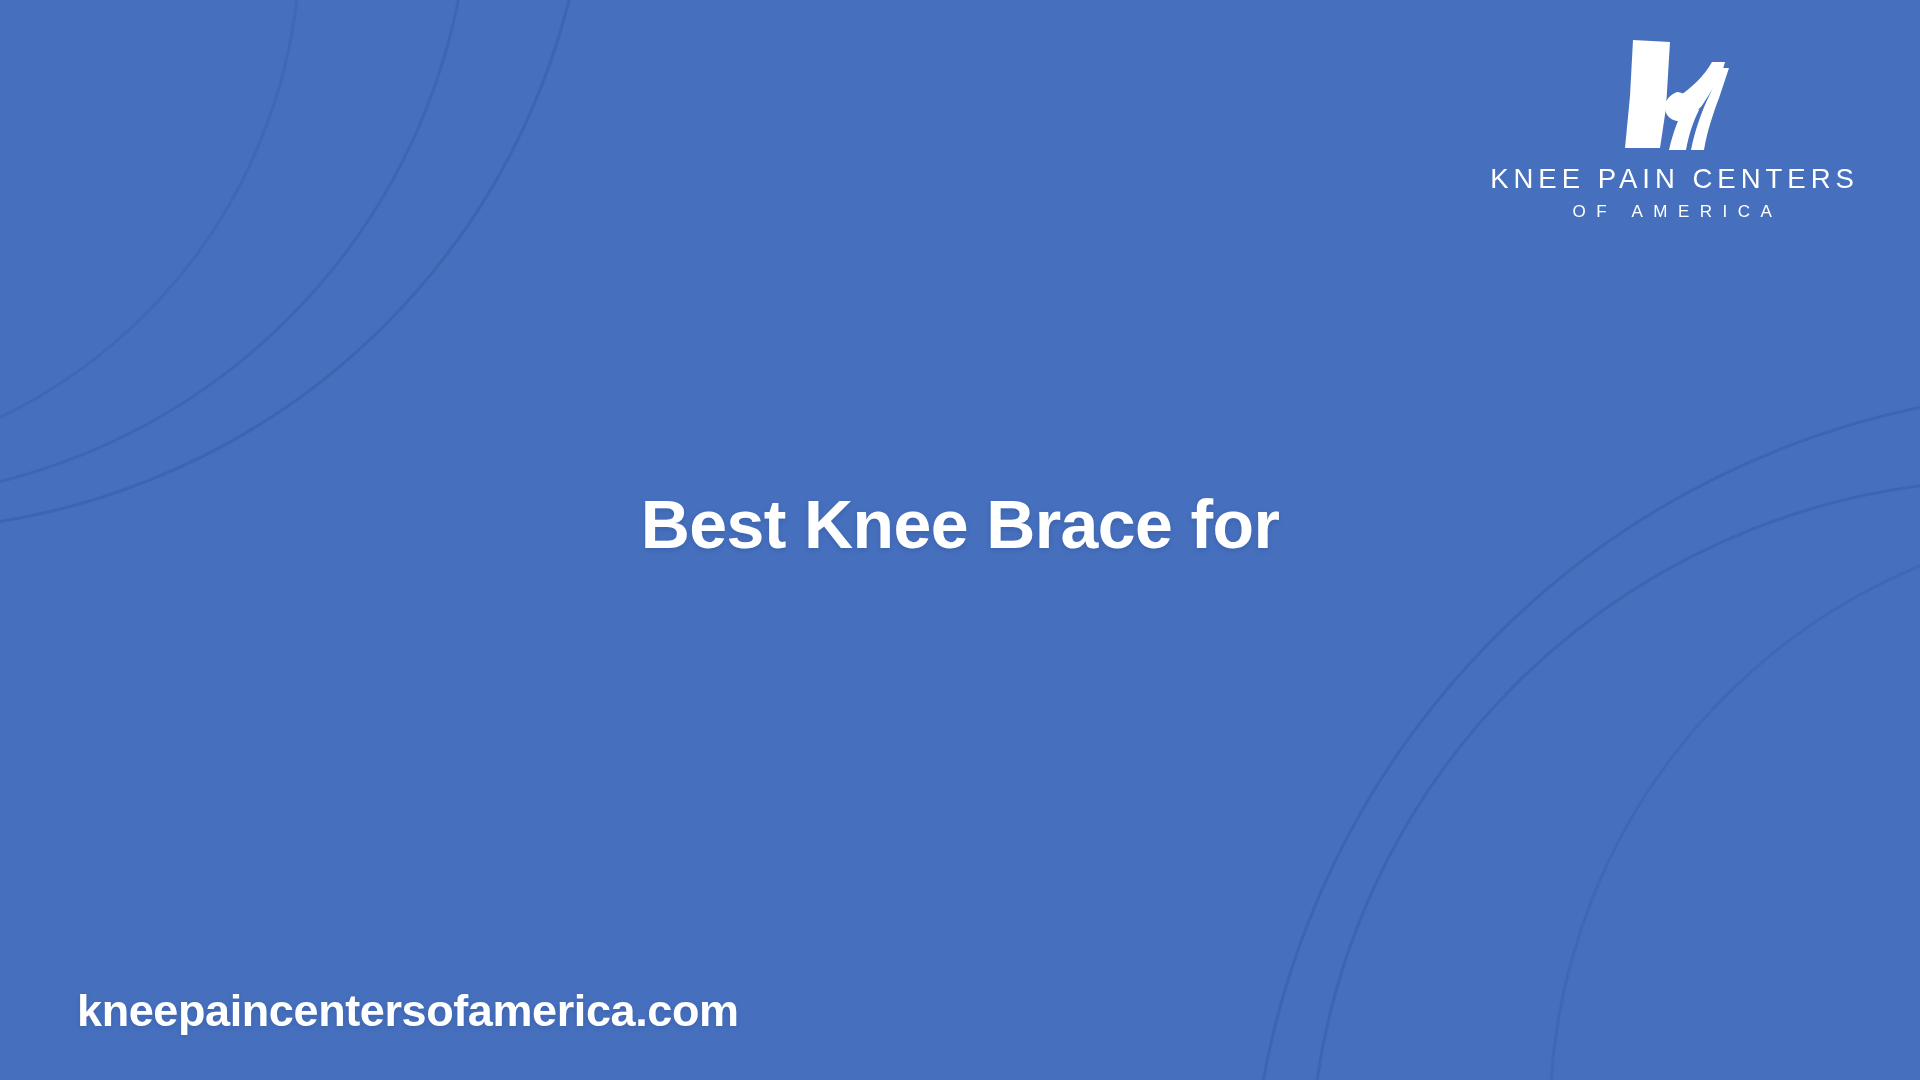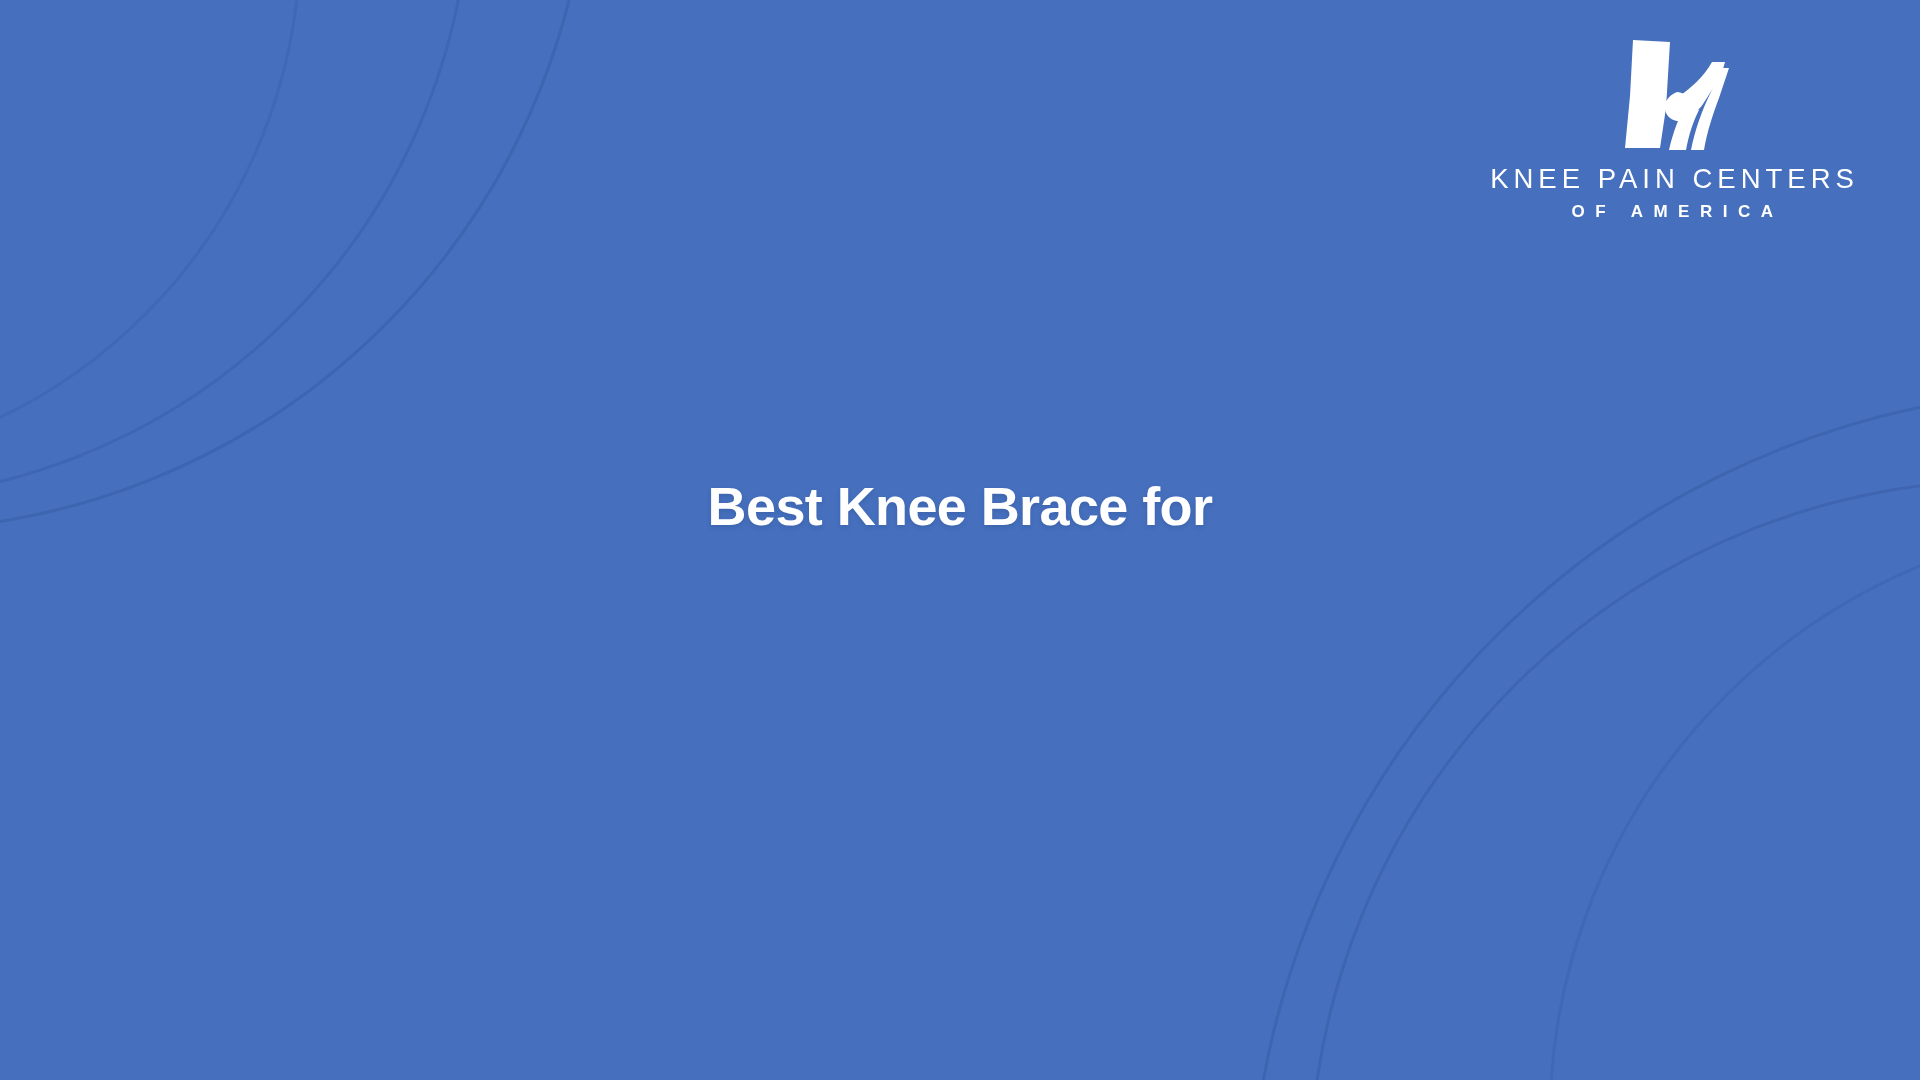--- a/index.html
+++ b/index.html
@@ -54,38 +54,38 @@
     letter-spacing: 5.0px;
     line-height: 1;
     white-space: nowrap;
     text-indent: 5px;
   }
   .logo-subwordmark {
     margin-top: 10px;
     color: #ffffff;
     font-family: "Liberation Sans", sans-serif;
     font-size: 17px;
-    font-weight: 700;
+    font-weight: 400;
     letter-spacing: 10.5px;
     line-height: 1;
     white-space: nowrap;
     text-indent: 11px;
   }
 
   
   .headline {
     position: absolute;
     left: 0;
     right: 0;
     top: 440px;
     text-align: center;
     color: #ffffff;
     font-family: "Liberation Sans", sans-serif;
     font-weight: 700;
-    font-size: 54px;
+    font-size: 68px;
     line-height: 1.12;
     letter-spacing: -0.6px;
     padding: 0 300px;
     box-sizing: border-box;
     text-shadow: 0 2px 5px rgba(25,52,105,0.22);
   }
   .headline-line { display: block; }
 
   
   .site-url {
@@ -146,14 +146,15 @@
 
     <div class="logo-wordmark">KNEE PAIN CENTERS</div>
 
     <div class="logo-subwordmark">OF AMERICA</div>
   </div>
 
   <h1 class="headline">
     <span class="headline-line">Best Knee Brace for</span>
   </h1>
 
+  <div class="site-url">kneepaincentersofamerica.com</div>
 
 </div>
 
 </body></html>

